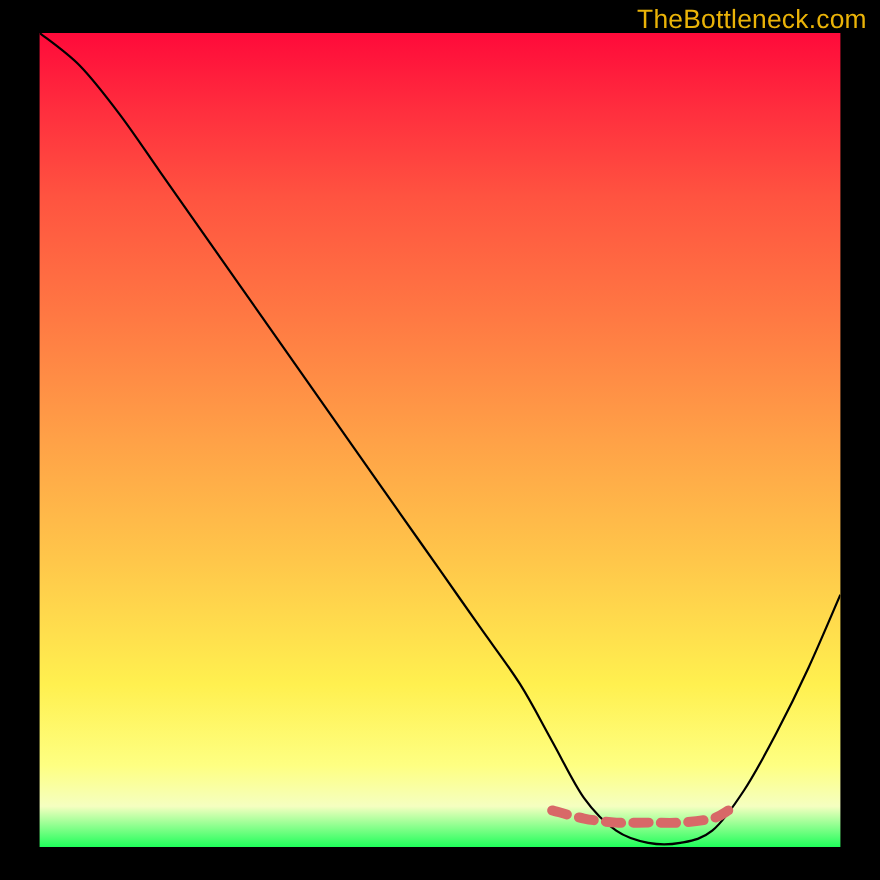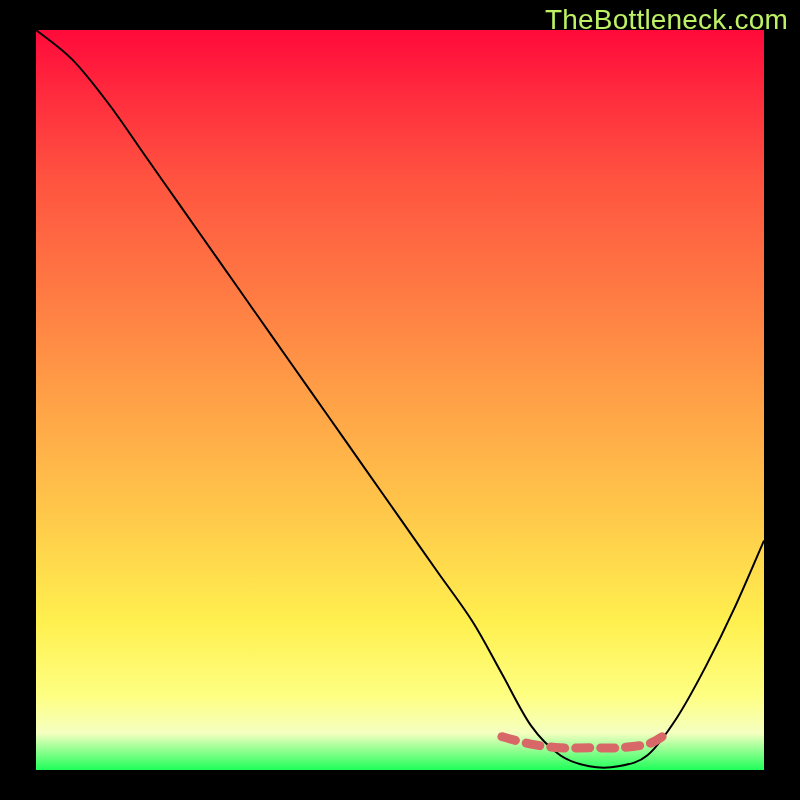--- a/index.html
+++ b/index.html
@@ -8,22 +8,22 @@
     height: 800px;
     background: #000;
     font-family: Arial, sans-serif;
     position: relative;
     overflow: hidden;
   }
   .watermark {
     position: absolute;
     top: 4px;
     right: 12px;
-    color: #bef264;
-    font-size: 28px;
+    color: #eab308;
+    font-size: 24px;
     font-weight: 500;
     z-index: 10;
     letter-spacing: 0.2px;
   }
   .plot {
     position: absolute;
     left: 36px;
     top: 30px;
     width: 728px;
     height: 740px;

